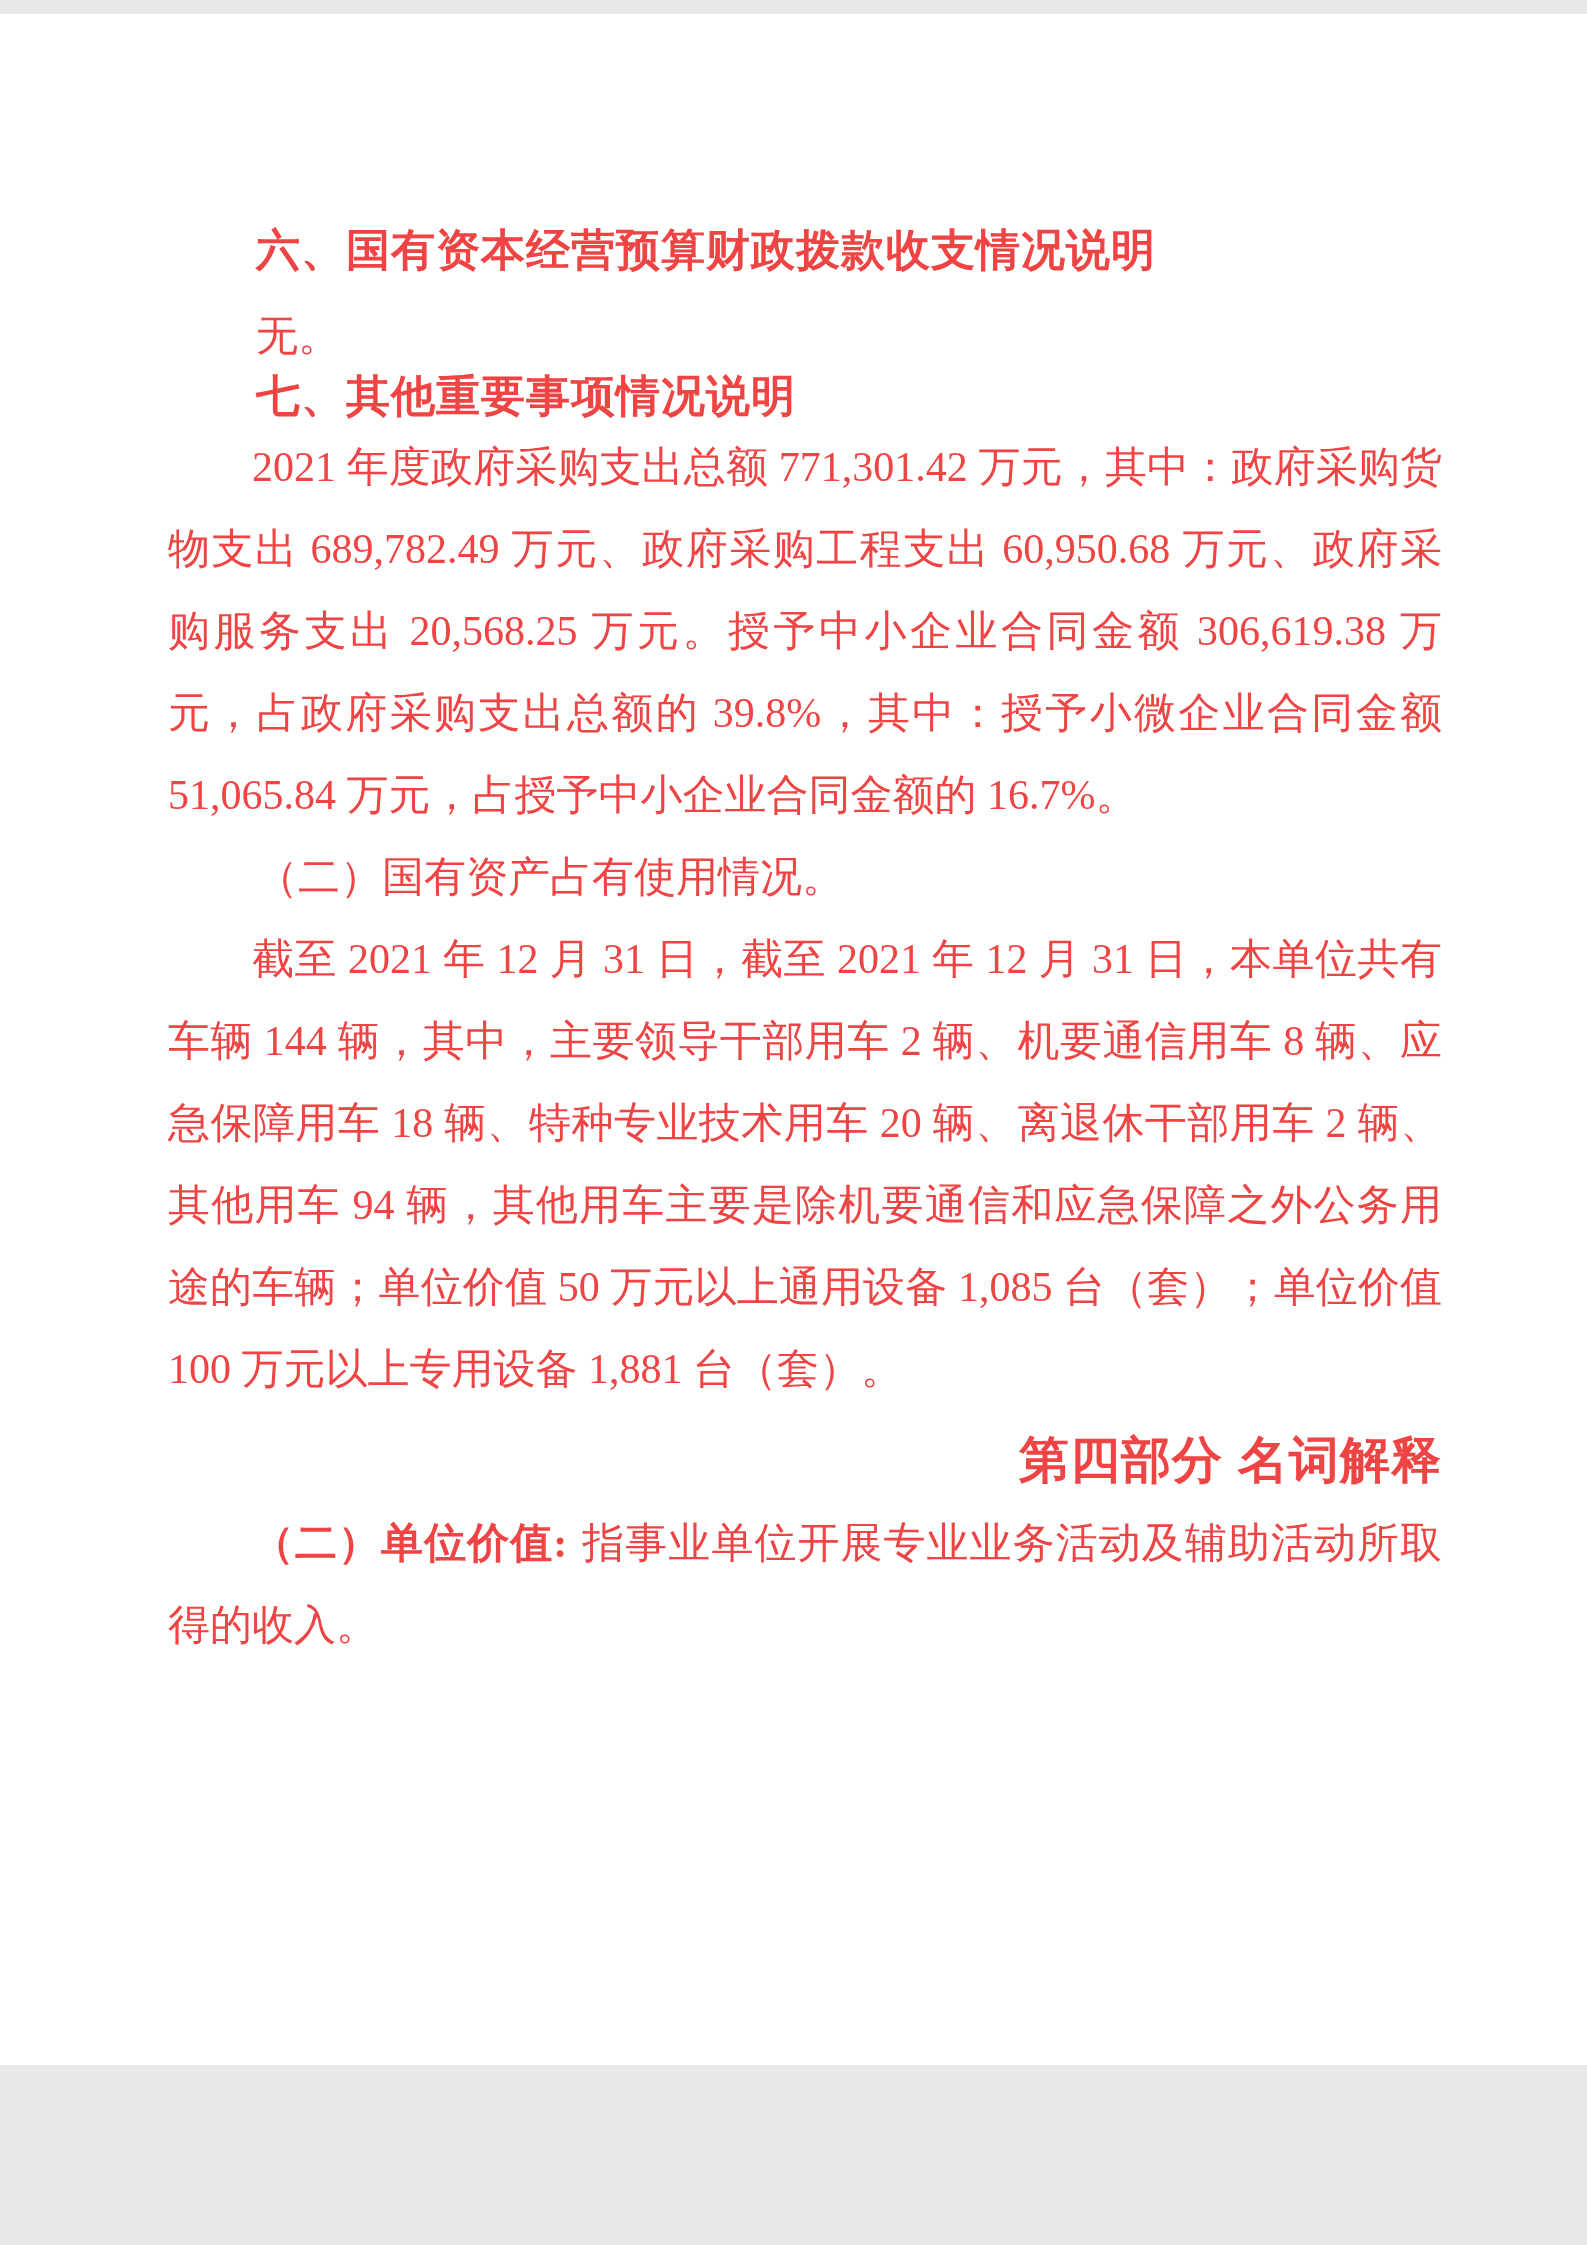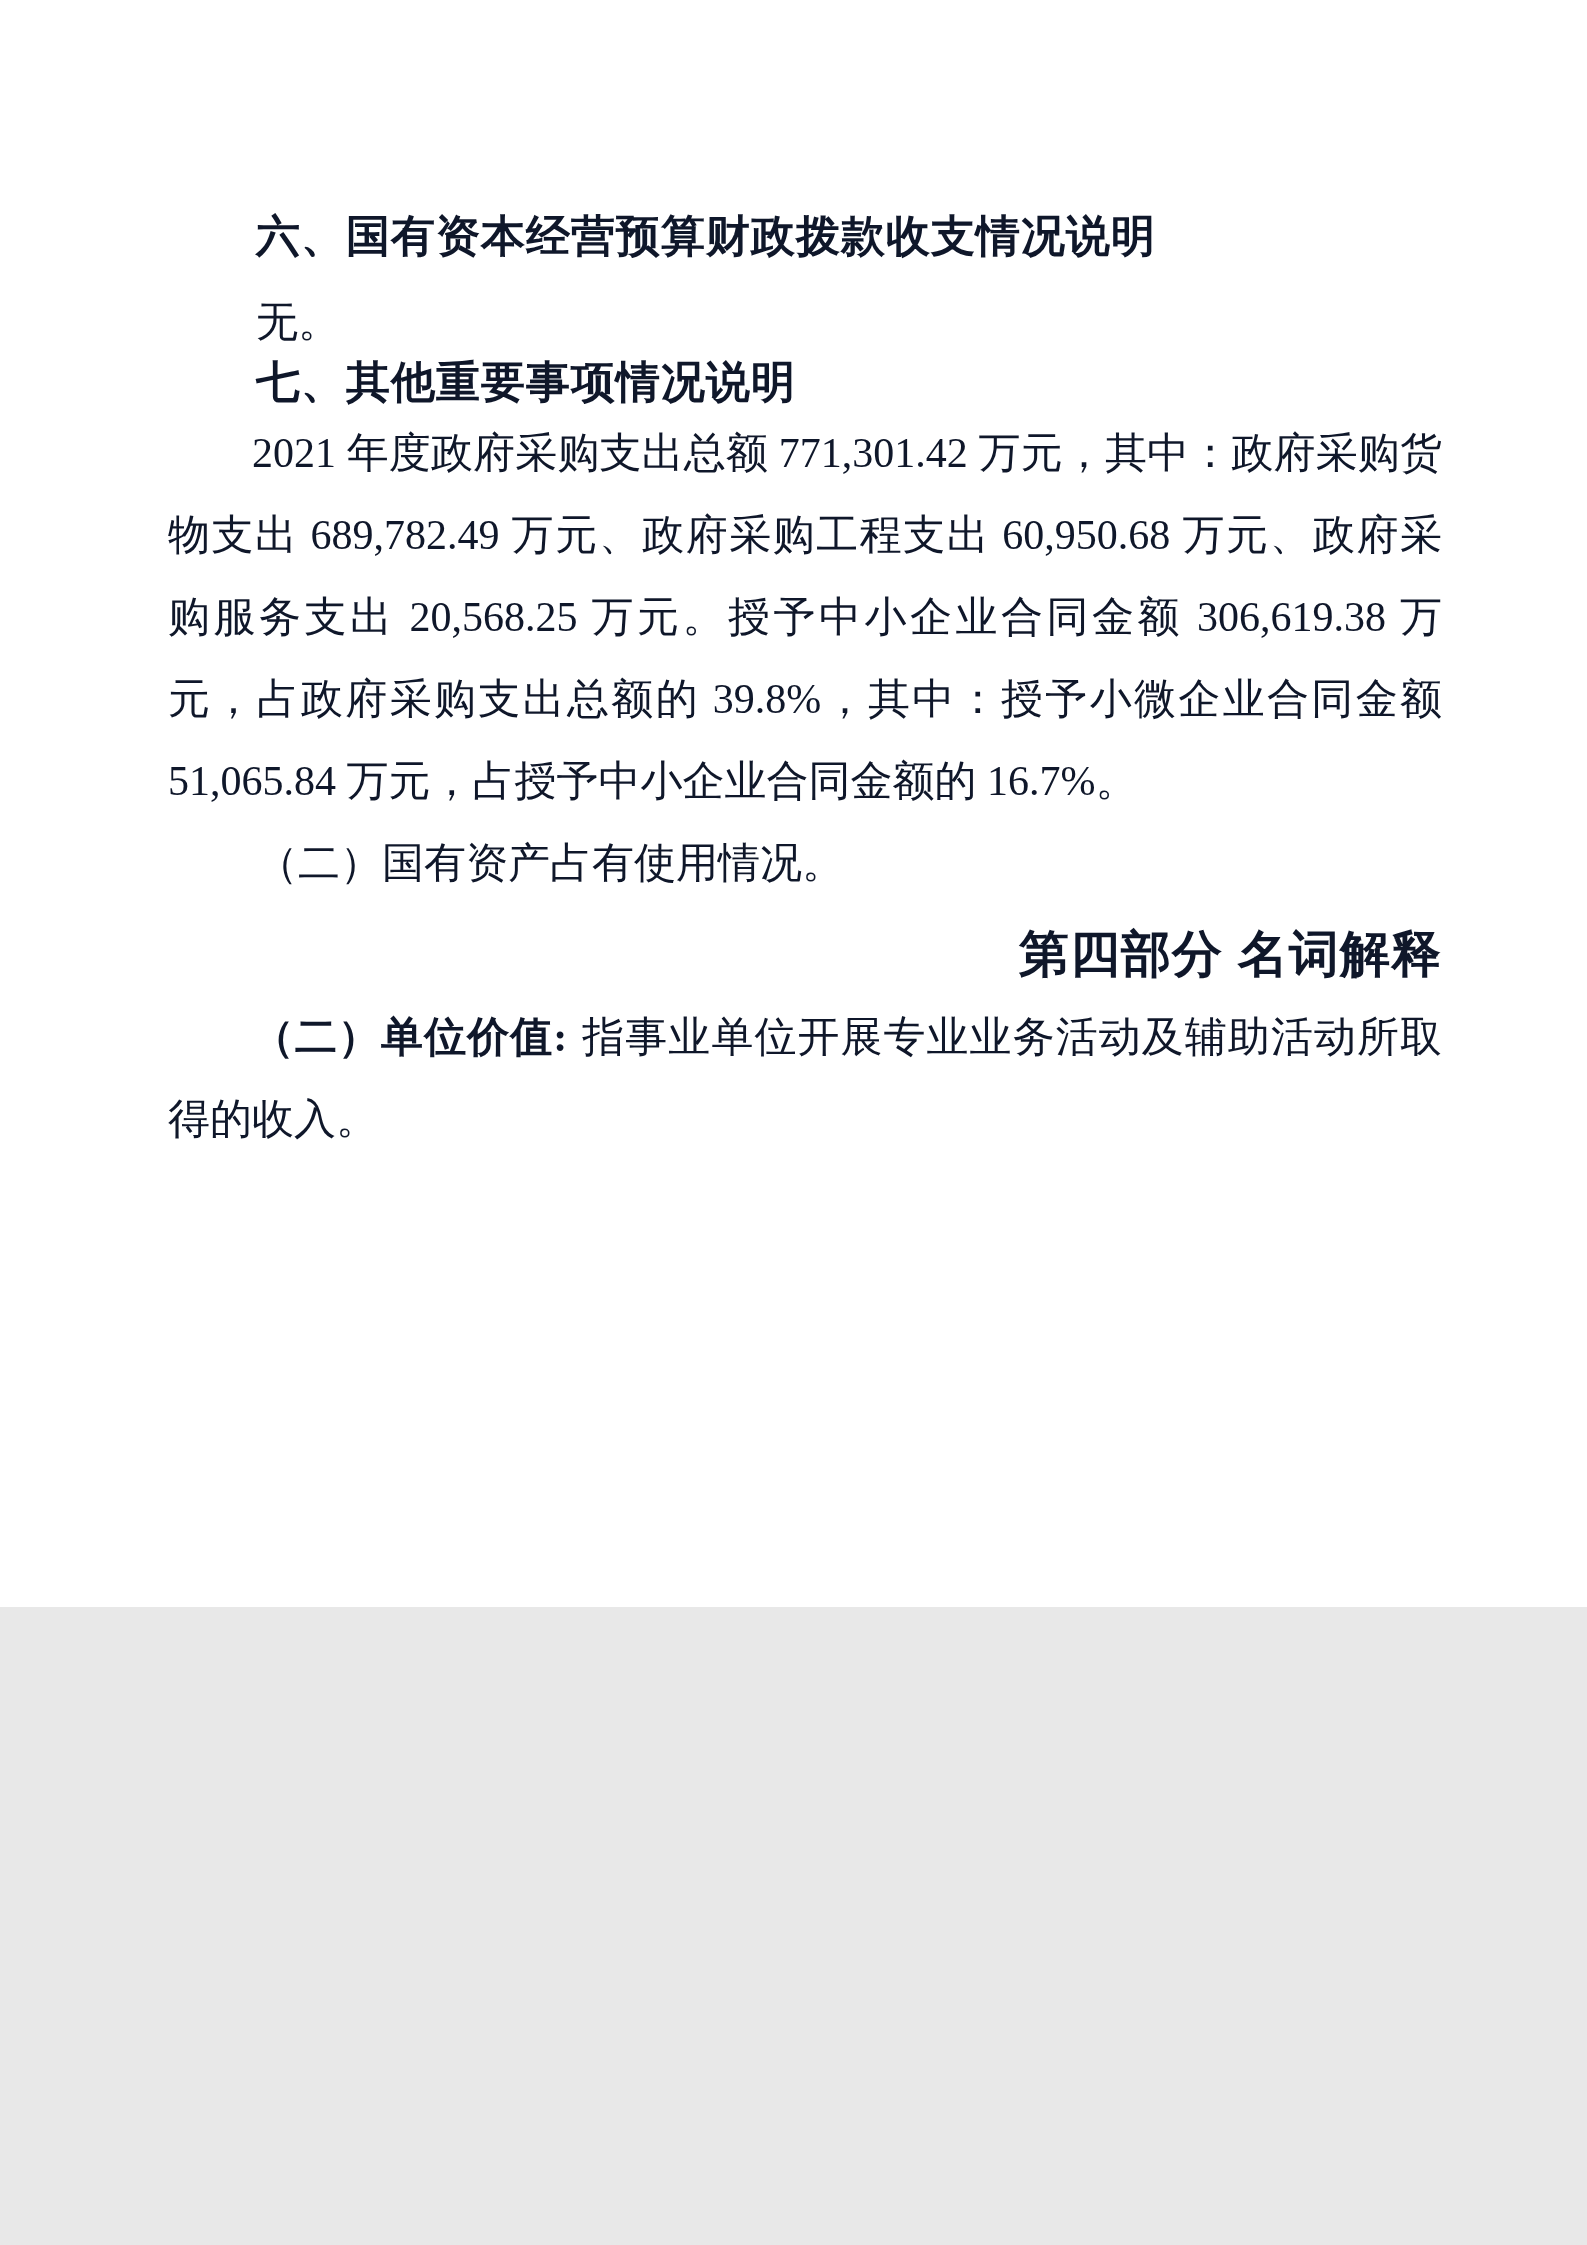--- a/index.html
+++ b/index.html
@@ -3,24 +3,24 @@
 <meta charset="utf-8">
 <style>
   html, body {
     margin: 0;
     padding: 0;
     background: #e8e8e8;
   }
   .sheet {
     position: relative;
     width: 1587px;
-    height: 1607px;
-    margin: 0 auto;
+    height: 2051px;
+    margin: 14px auto;
     background: #ffffff;
-    color: #0f172a;
+    color: #ef4444;
     overflow: hidden;
     font-family: "Liberation Serif", "DejaVu Serif", serif;
   }
   .content {
     padding: 206px 145px 0 168px; 
   }
   
   .h1 {
     font-family: "Liberation Sans", "DejaVu Sans", sans-serif;
     font-weight: 700;
@@ -101,20 +101,21 @@
 
     <p class="kline">无。</p>
 
     <p class="h1 tight">七、其他重要事项情况说明</p>
 
 
     <p class="para">2021 年度政府采购支出总额 771,301.42 万元，其中：政府采购货物支出 689,782.49 万元、政府采购工程支出 60,950.68 万元、政府采购服务支出 20,568.25 万元。授予中小企业合同金额 306,619.38 万元，占政府采购支出总额的 39.8%，其中：授予小微企业合同金额 51,065.84 万元，占授予中小企业合同金额的 16.7%。</p>
 
     <p class="subline2">（二）国有资产占有使用情况。</p>
 
+    <p class="para">截至 2021 年 12 月 31 日，截至 2021 年 12 月 31 日，本单位共有车辆 144 辆，其中，主要领导干部用车 2 辆、机要通信用车 8 辆、应急保障用车 18 辆、特种专业技术用车 20 辆、离退休干部用车 2 辆、其他用车 94 辆，其他用车主要是除机要通信和应急保障之外公务用途的车辆；单位价值 50 万元以上通用设备 1,085 台（套）；单位价值 100 万元以上专用设备 1,881 台（套）。</p>
 
     <p class="h2">第四部分 名词解释</p>
 
 
     <p class="def"><span class="term">（二）单位价值:</span><span class="desc">指事业单位开展专业业务活动及辅助活动所取得的收入。</span></p>
 
 
   </div>
 
   <div class="pagenum">20</div>

